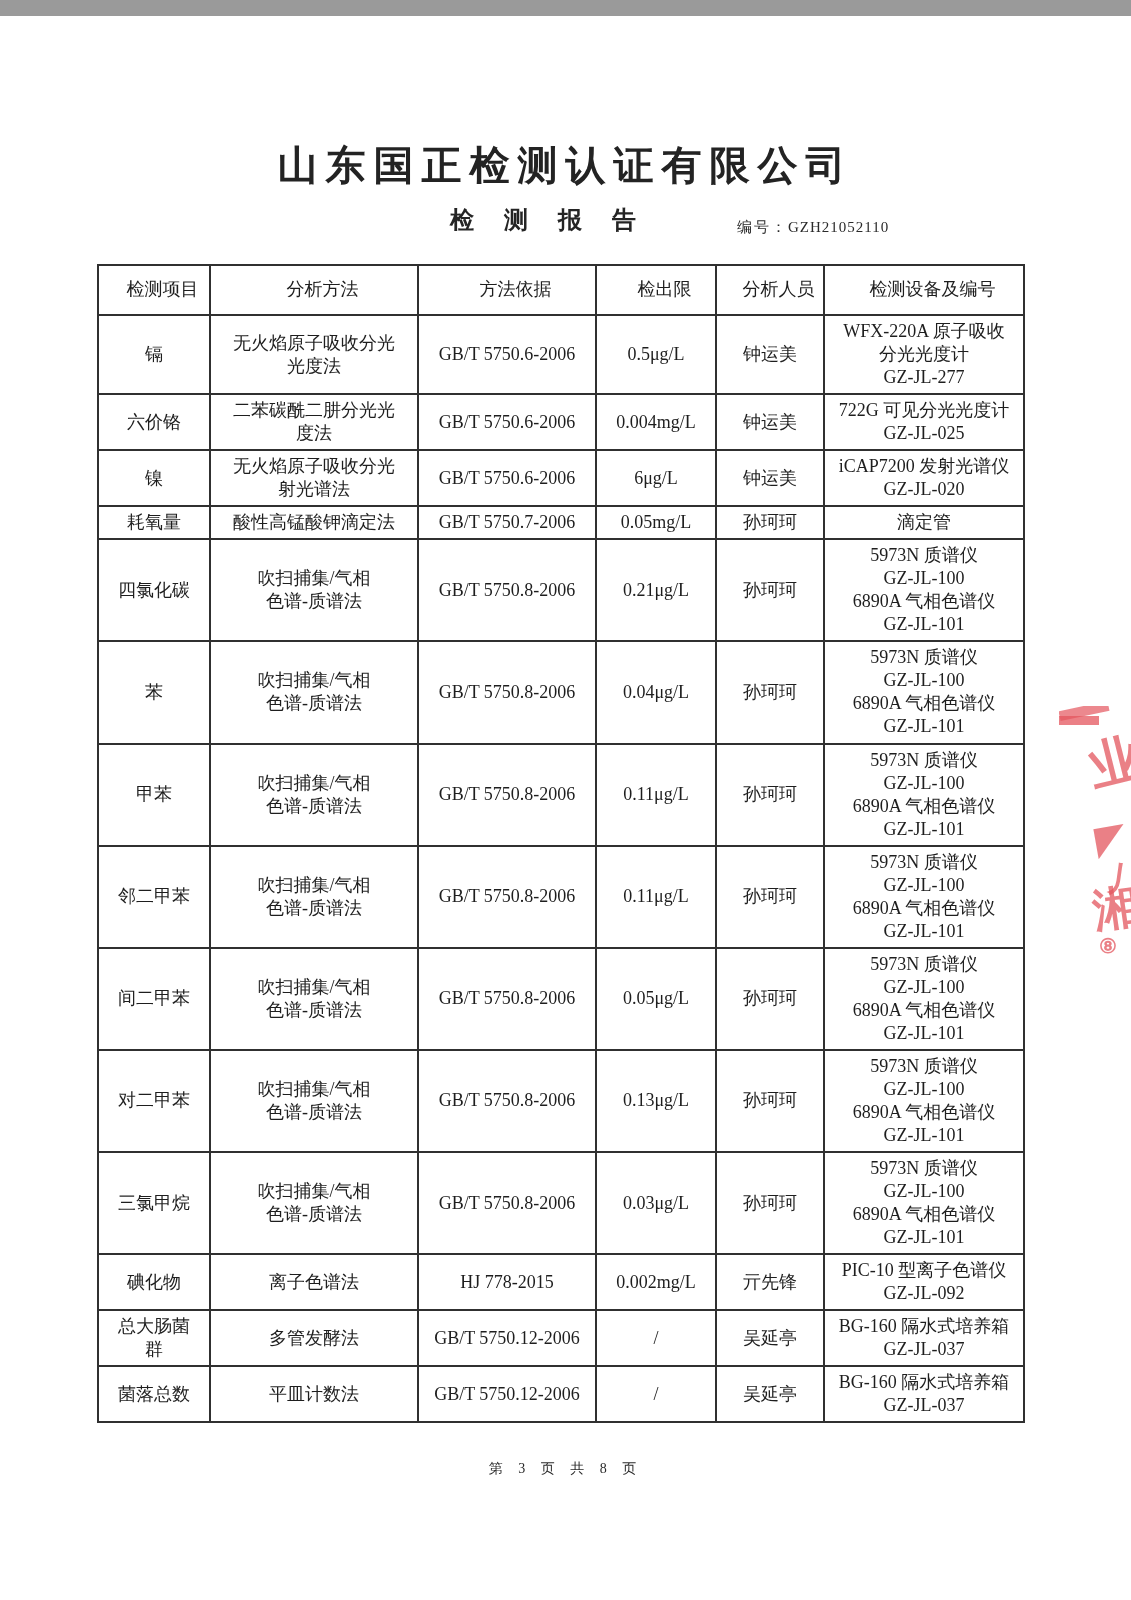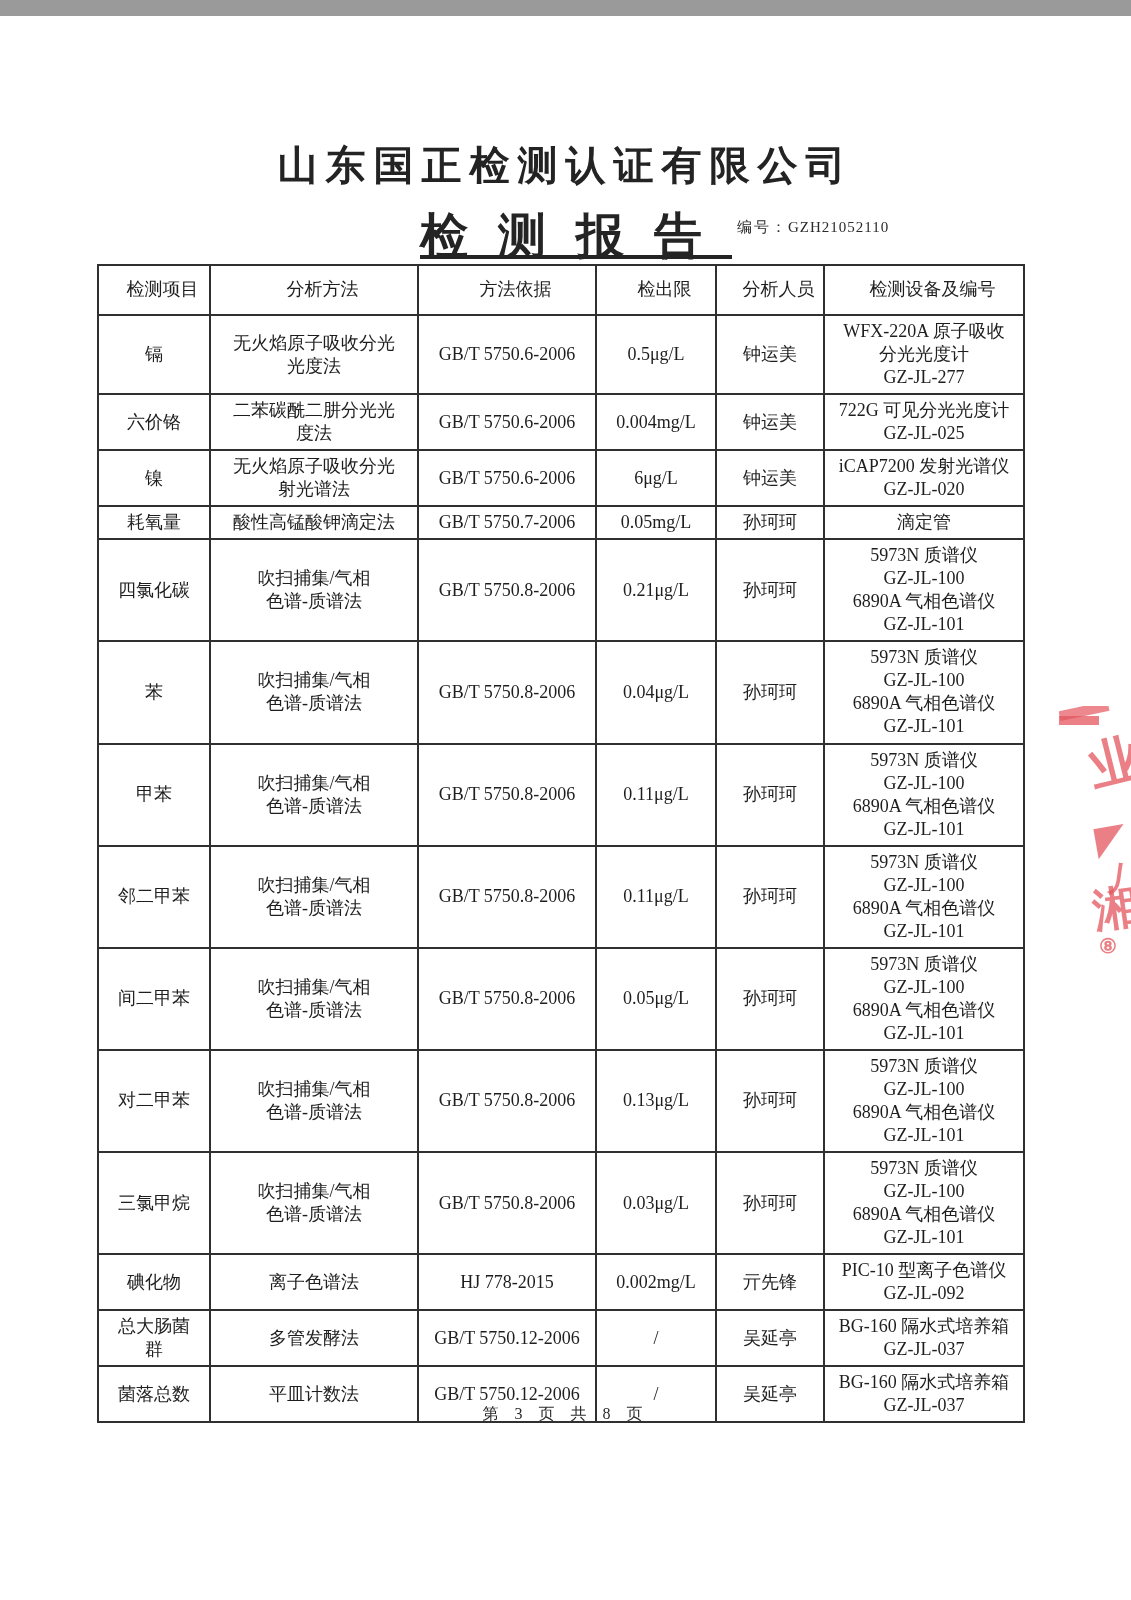--- a/index.html
+++ b/index.html
@@ -13,22 +13,22 @@
     overflow:hidden;
   }
   .company{
     position:absolute;top:122px;left:0;width:100%;
     text-align:center;
     font-size:40px;font-weight:700;letter-spacing:8px;
     color:#232323;
   }
   .report-line{position:absolute;top:188px;left:0;width:100%;height:50px;}
   .report-title{
-    position:absolute;left:420px;top:0;
-    font-size:48px;font-weight:700;letter-spacing:30px;color:#242424;text-decoration:underline;
+    position:absolute;left:450px;top:0;
+    font-size:24px;font-weight:700;letter-spacing:30px;color:#242424;
   }
   .report-no{
     position:absolute;left:737px;top:14px;
     font-size:15px;color:#2a2a2a;letter-spacing:1px;
   }
   .report-no .no-label{letter-spacing:2px;}
   table.report{
     position:absolute;left:97px;top:248px;
     width:926px;
     border-collapse:collapse;
@@ -41,22 +41,22 @@
     padding:4px 3px;
     font-weight:400;
     white-space:pre-line;
     word-break:break-word;
     color:#1e1e1e;
   }
   table.report th{height:40px;font-weight:400;padding-left:20px;}
   tr.section-row td{height:40px;}
   td.equip{font-size:17.5px;}
   .footer{
-    position:absolute;top:1388px;left:0;width:100%;
-    text-align:center;font-size:16px;letter-spacing:6px;color:#2a2a2a;
+    position:absolute;top:1444px;left:0;width:100%;
+    text-align:center;font-size:14px;letter-spacing:6px;color:#2a2a2a;
   }
   
   .stamp-zone{
     position:absolute;right:0;top:690px;width:72px;height:270px;
     overflow:hidden;pointer-events:none;
   }
   .stamp-zone .frag{
     position:absolute;
     color:#e4565e;opacity:.75;
     font-weight:700;

